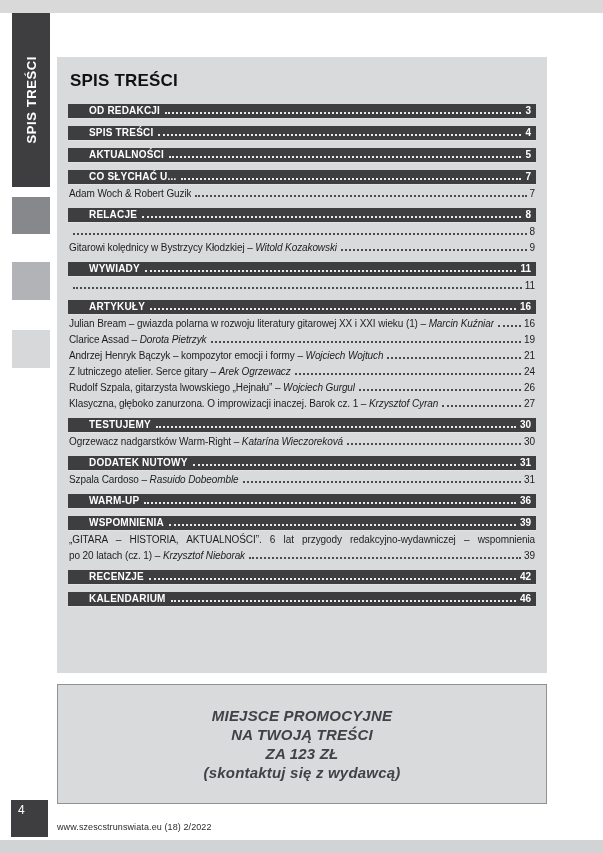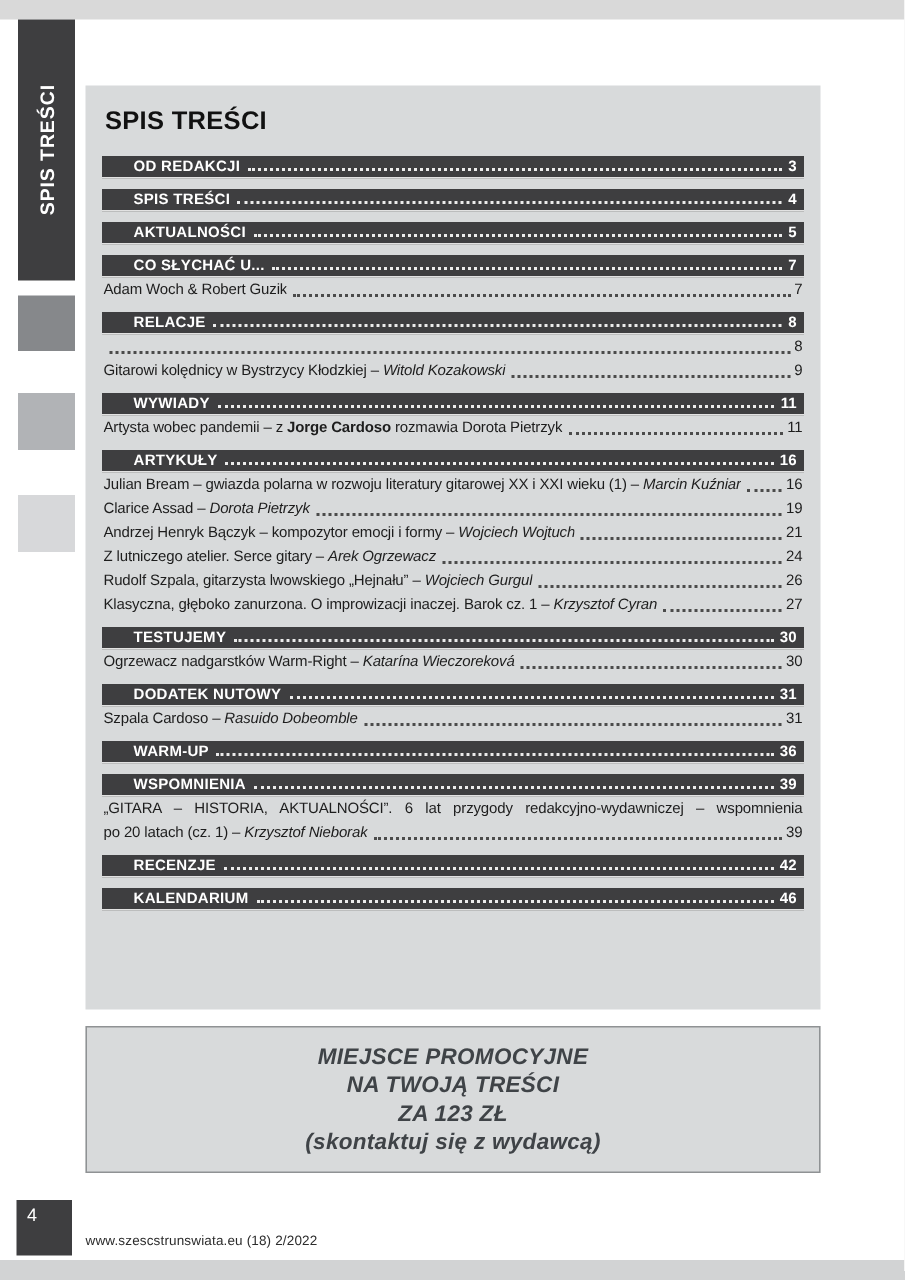--- a/index.html
+++ b/index.html
@@ -38,32 +38,32 @@
     padding:12px 11px 8px;overflow:hidden;}
   .content-box h1{font-size:17px;font-weight:bold;color:#111;margin:2px 0 13px 2px;letter-spacing:.2px;}
 
   .toc-section{margin-bottom:7px;}
   .bar{display:flex;align-items:baseline;background:var(--dark);height:15px;padding:1px 5px 0 21px;
     border-bottom:1px solid rgba(255,255,255,.85);}
   .bar .lbl{color:#fff;font-weight:bold;font-size:10px;letter-spacing:.2px;white-space:nowrap;}
   .bar .pg{color:#fff;font-weight:bold;font-size:10px;flex:0 0 auto;}
   .bar .leader{flex:1 1 auto;min-width:4px;border-bottom:2px dotted #ececec;margin:0 4px 4px 5px;height:9px;}
 
-  .entry-row{display:flex;align-items:flex-end;font-size:10px;line-height:14px;color:var(--ink);
+  .entry-row{display:flex;align-items:center;font-size:10px;line-height:14px;color:var(--ink);
     margin-top:2px;padding:0 1px;letter-spacing:-.1px;}
   .entry-row .txt{white-space:nowrap;flex:0 1 auto;overflow:hidden;}
   .entry-row .txt .it{font-style:italic;}
   .entry-row .txt .bd{font-weight:bold;}
   .entry-row .pg{flex:0 0 auto;color:var(--ink);}
   .entry-row .leader{flex:1 1 auto;min-width:4px;border-bottom:2px dotted #4b4b4b;margin:0 3px 3px 4px;height:9px;}
   .pre-line{font-size:10px;line-height:14px;color:var(--ink);margin-top:2px;padding:0 1px;
     text-align:justify;text-align-last:justify;letter-spacing:-.1px;white-space:nowrap;}
 
   
-  .promo-box{position:absolute;left:57px;top:684px;width:490px;height:98px;background:var(--box_bg);
+  .promo-box{position:absolute;left:57px;top:684px;width:490px;height:120px;background:var(--box_bg);
     border:1px solid var(--promo_border);display:flex;flex-direction:column;align-items:center;justify-content:center;}
   .promo-box div{font-size:15px;line-height:19px;font-weight:bold;font-style:italic;color:var(--promo_ink);
     text-align:center;letter-spacing:.2px;}
 
   
   .page-num-box{position:absolute;left:11px;top:800px;width:37px;height:37px;background:var(--dark);
     color:#fff;font-size:12px;padding:3px 0 0 7px;}
   .footer-url{position:absolute;left:57px;top:822px;font-size:9px;color:#2c2c2c;letter-spacing:.1px;}
 </style>
 </head>
@@ -132,21 +132,20 @@
             <span class="pg">9</span>
           </div>
         </div>
         <div class="toc-section">
           <div class="bar">
             <span class="lbl">WYWIADY</span>
             <span class="leader"></span>
             <span class="pg">11</span>
           </div>
           <div class="entry-row">
-            <span class="txt"><span>Artysta wobec pandemii – z </span><span class="bd">Jorge Cardoso</span><span> rozmawia Dorota Pietrzyk</span></span>
             <span class="leader"></span>
             <span class="pg">11</span>
           </div>
         </div>
         <div class="toc-section">
           <div class="bar">
             <span class="lbl">ARTYKUŁY</span>
             <span class="leader"></span>
             <span class="pg">16</span>
           </div>

